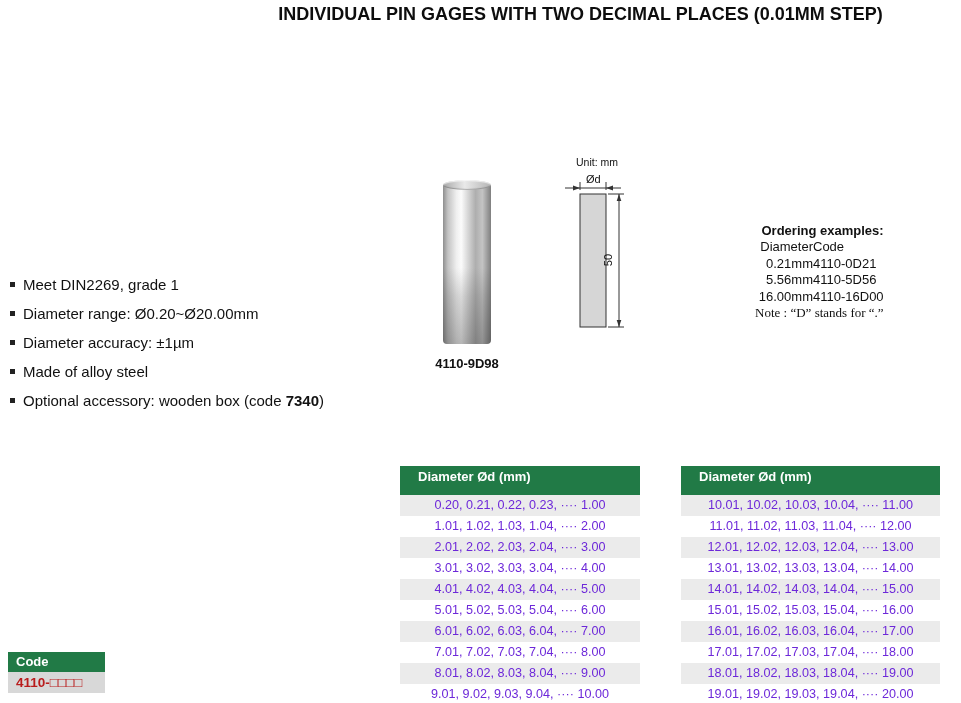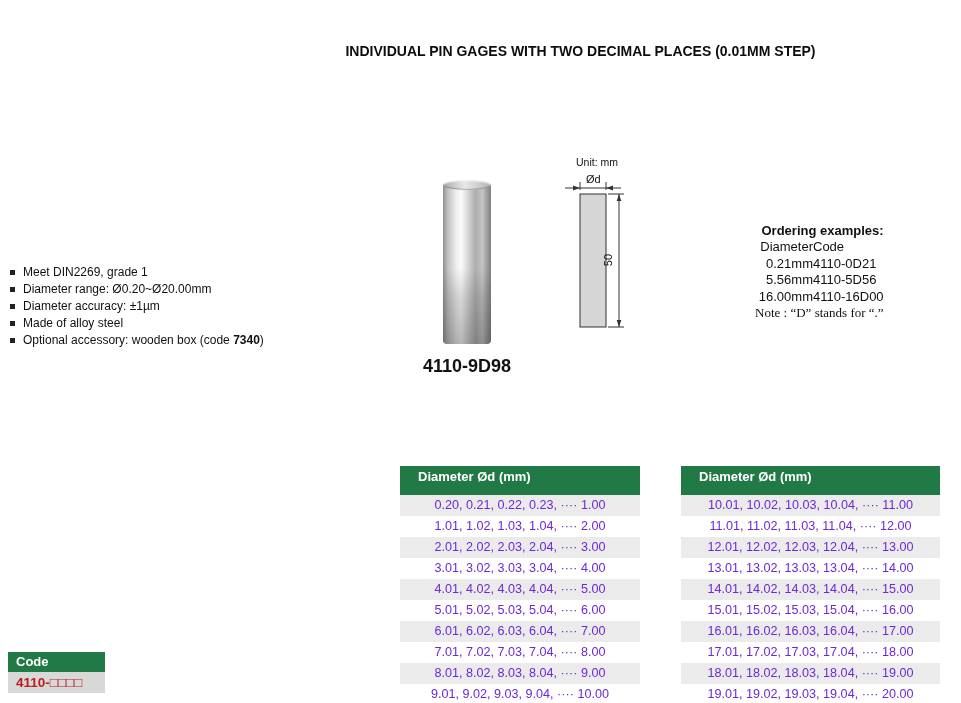--- a/index.html
+++ b/index.html
@@ -6,46 +6,46 @@
   :root { --green:#217a46; --row-alt:#ebebeb; }
   html,body { background:#fff; }
   body {
     width:961px; height:703px; position:relative; overflow:hidden;
     font-family:"Liberation Sans", sans-serif; color:#111;
   }
 
   
   .title {
     position:absolute; left:200px; top:4px; width:761px;
-    text-align:center; font-size:14px; font-weight:bold; color:#0d0d0d;margin-top:39px;
+    text-align:center; font-size:18px; font-weight:bold; color:#0d0d0d;
   }
 
   
   .features { position:absolute; left:8px; top:264px; list-style:none; }
-  .feature { display:flex; align-items:flex-start; line-height:17px; font-size:12px; }
+  .feature { display:flex; align-items:flex-start; line-height:17px; font-size:15px;margin-top:12px; }
   .bullet { width:5px; height:5px; background:#222; margin:6px 8px 0 2px; flex:none; }
 
   
   .pin { position:absolute; left:443px; top:180px; width:48px; height:164px; }
   .pin-top {
     position:absolute; top:0; left:0; right:0; height:10px; border-radius:50%;
     background:linear-gradient(90deg,#a9a9a9,#e9e9e9 45%,#b5b5b5);
     box-shadow:inset 0 1px 1px rgba(255,255,255,.7), inset 0 -1px 1px rgba(0,0,0,.25);
     z-index:2;
   }
   .pin-body {
     position:absolute; top:5px; bottom:0; left:0; right:0;
     border-radius:0 0 4px 4px;
     background:
       linear-gradient(180deg, rgba(0,0,0,0) 52%, rgba(60,60,60,.18) 70%, rgba(25,25,25,.30) 100%),
       linear-gradient(90deg,#8e8e8e 0%,#c2c2c2 10%,#efefef 28%,#fbfbfb 38%,#d6d6d6 52%,#aeaeae 68%,#c4c4c4 82%,#7f7f7f 100%);
   }
   .pin-label {
     position:absolute; left:407px; top:356px; width:120px; text-align:center;
-    font-size:18px; font-weight:bold;
+    font-size:13px; font-weight:bold;
   }
 
   
   .drawing { position:absolute; left:560px; top:152px; }
   .drawing text { font-family:"Liberation Sans", sans-serif; font-size:11px; fill:#111; }
   .drawing .small { font-size:10.5px; }
   .dim-line { stroke:#333; stroke-width:1; }
   .dim-arrow { fill:#333; }
 
   

